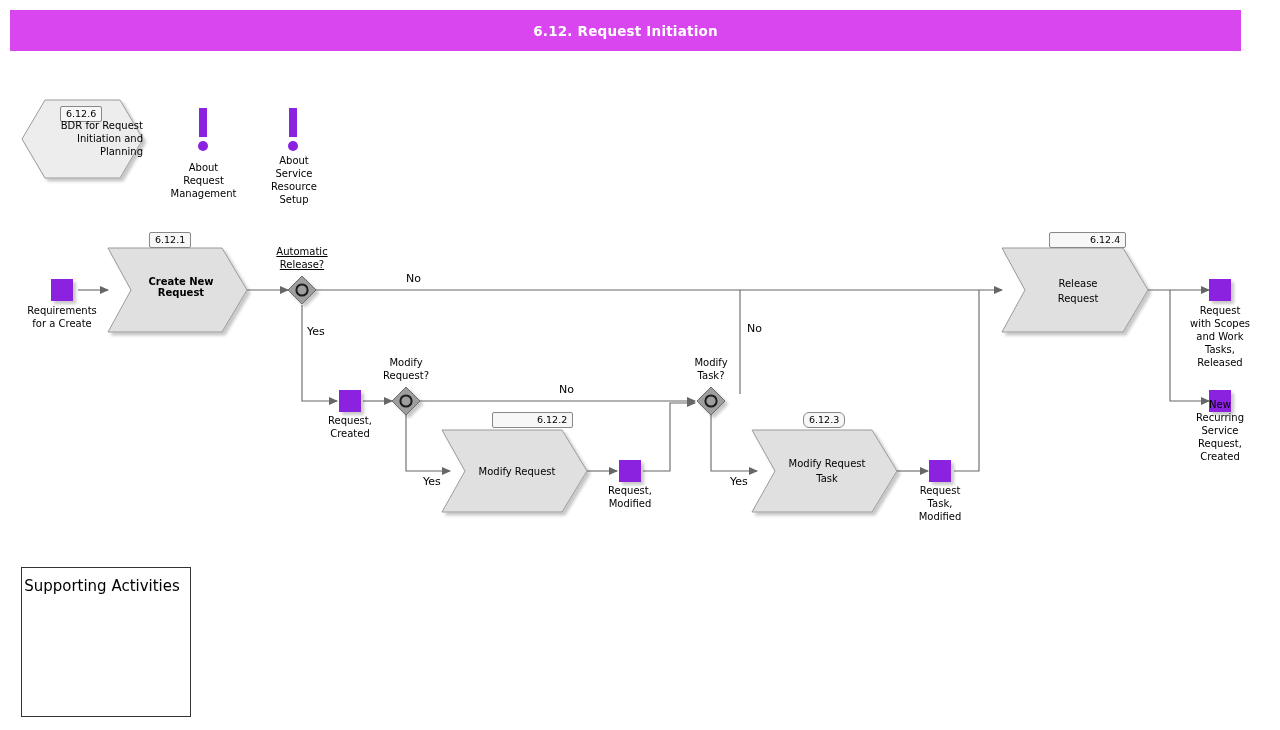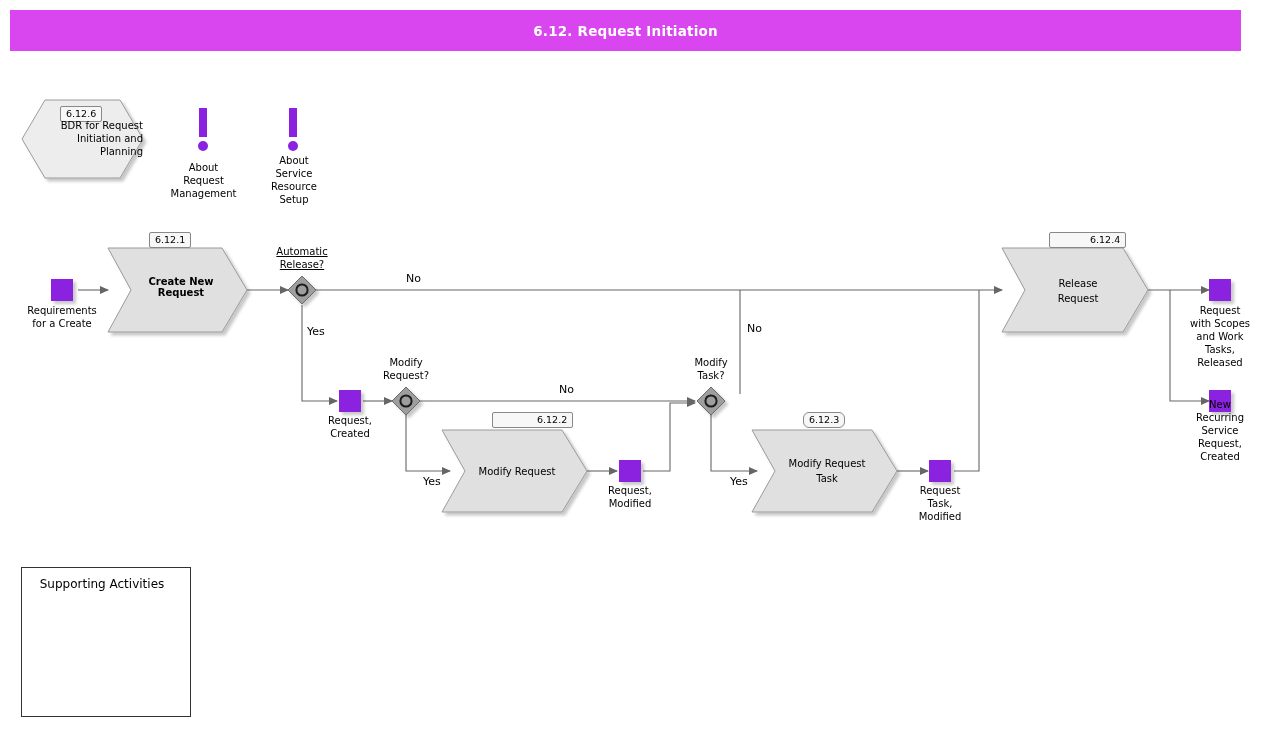--- a/index.html
+++ b/index.html
@@ -85,21 +85,21 @@
     width: 170px; height: 150px;
     border: 1px solid #333333;
     background: #ffffff;
   }
   #support-title {
     position: absolute;
     left: 21px; top: 577px;
     width: 162px;
     text-align: center;
     font-family: "DejaVu Sans", sans-serif;
-    font-size: 12px;
+    font-size: 15px;
     color: #000000;
   }
 </style>
 </head>
 <body>
 
 <div id="canvas">
 
   <div id="title-bar">
     <span class="title-text">6.12. Request Initiation</span>

